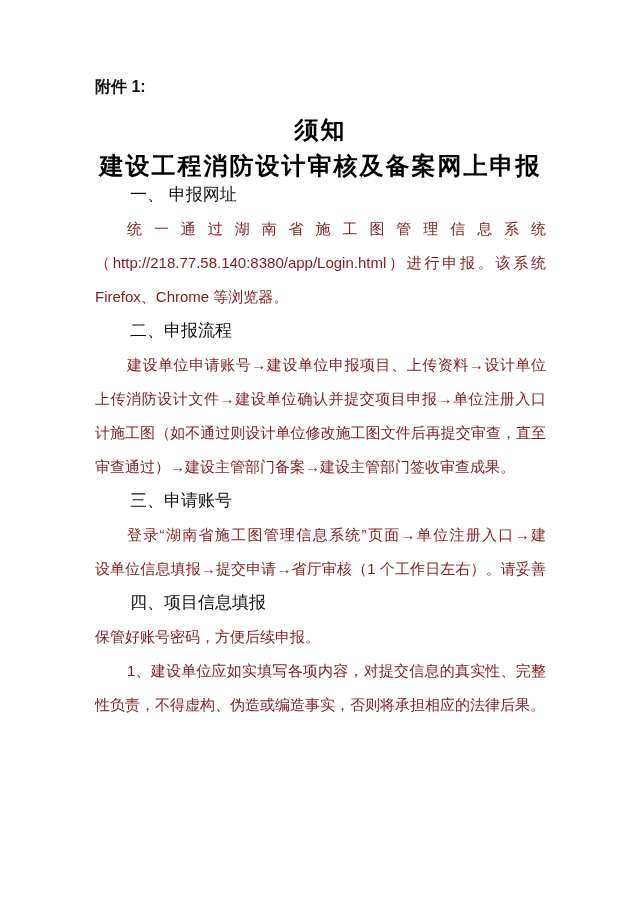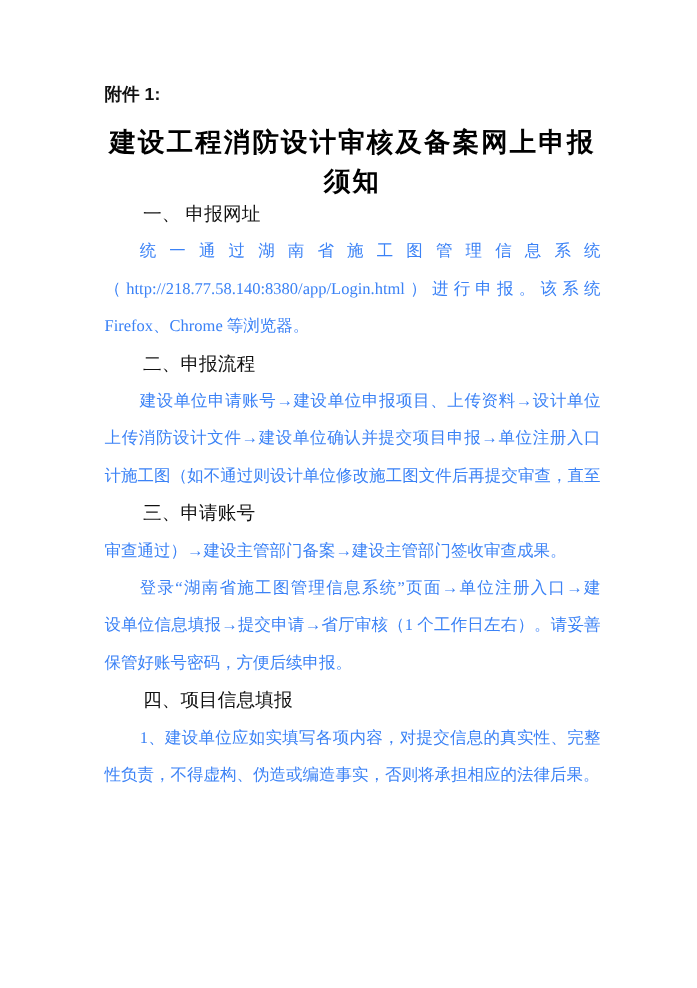--- a/index.html
+++ b/index.html
@@ -51,22 +51,22 @@
   .heading {
     font-family: "Liberation Sans", "DejaVu Sans", sans-serif;
     font-weight: normal;
     font-size: 17px;
     line-height: 34px;
     padding-left: 35px;
     color: #111111;
     white-space: nowrap;
   }
   .line {
-    font-family: Liberation Serif, serif;
-    color: #3b82f6;
+    font-family: Liberation Sans, sans-serif;
+    color: #7f1d1d;
   }
   .line.fill {
     white-space: normal;
     text-align: justify;
     text-align-last: justify;
     text-justify: inter-character;
     overflow: hidden;
     height: 34px;
   }
   .line.first {
@@ -83,42 +83,42 @@
   }
 </style>
 </head>
 <body>
 
 <div class="page">
 
   <div class="attachment">附件 1:</div>
 
   <div class="doc-title">
+    <div class="title-line">须知</div>
     <div class="title-line">建设工程消防设计审核及备案网上申报</div>
-    <div class="title-line">须知</div>
   </div>
 
   <div class="content">
 
     <div class="row heading">一、 申报网址</div>
     <div class="row line first fill">统一通过湖南省施工图管理信息系统</div>
     <div class="row line fill">（http://218.77.58.140:8380/app/Login.html）进行申报。该系统</div>
     <div class="row line">Firefox、Chrome 等浏览器。</div>
 
     <div class="row heading">二、申报流程</div>
     <div class="row line first fill">建设单位申请账号→建设单位申报项目、上传资料→设计单位</div>
     <div class="row line fill">上传消防设计文件→建设单位确认并提交项目申报→单位注册入口</div>
     <div class="row line fill">计施工图（如不通过则设计单位修改施工图文件后再提交审查，直至</div>
+    <div class="row line">审查通过）→建设主管部门备案→建设主管部门签收审查成果。</div>
+
     <div class="row heading">三、申请账号</div>
-
-    <div class="row line">审查通过）→建设主管部门备案→建设主管部门签收审查成果。</div>
     <div class="row line first fill">登录“湖南省施工图管理信息系统”页面→单位注册入口→建</div>
     <div class="row line fill">设单位信息填报→提交申请→省厅审核（1 个工作日左右）。请妥善</div>
+    <div class="row heading">四、项目信息填报</div>
+
     <div class="row line">保管好账号密码，方便后续申报。</div>
-
-    <div class="row heading">四、项目信息填报</div>
     <div class="row line first fill">1、建设单位应如实填写各项内容，对提交信息的真实性、完整</div>
     <div class="row line">性负责，不得虚构、伪造或编造事实，否则将承担相应的法律后果。</div>
 
   </div>
 
 
 </div>
 
 </body></html>

